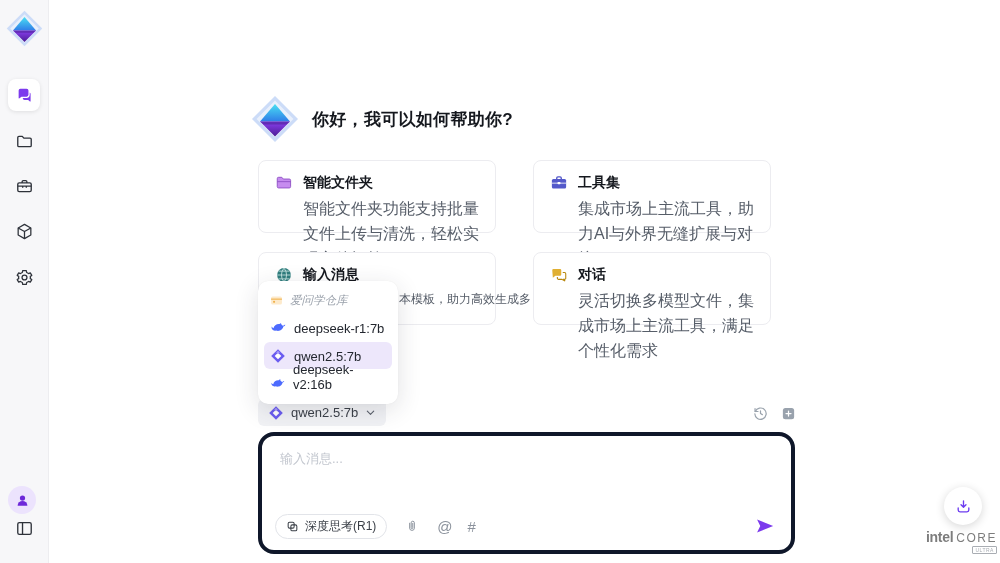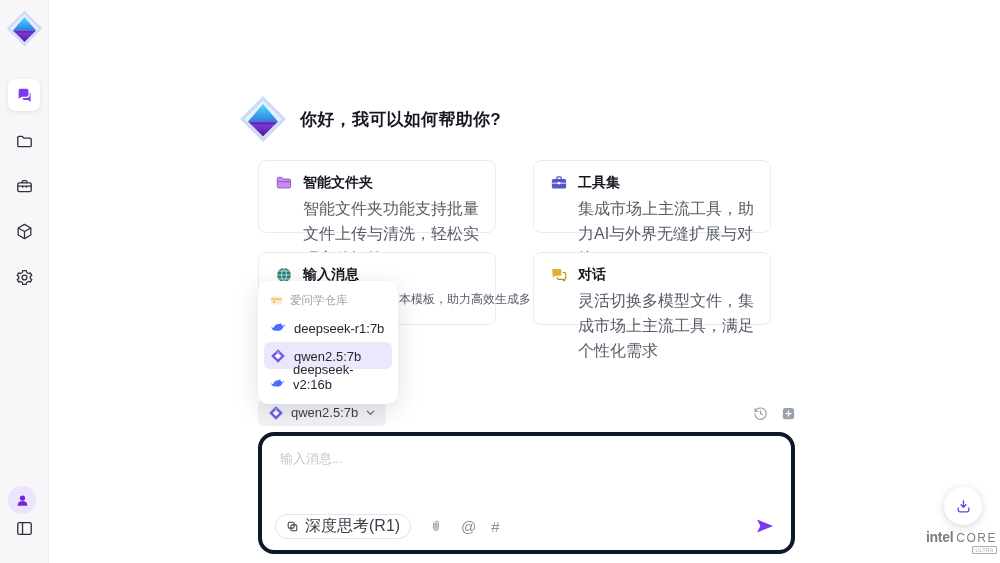--- a/index.html
+++ b/index.html
@@ -11,38 +11,38 @@
   .sidebar { position:absolute; left:0; top:0; width:49px; height:563px;
     background:#f7f7f9; border-right:1px solid #ededf0; }
   .logo-sm { position:absolute; left:6px; top:10px; width:37px; height:37px; cursor:pointer; }
   .nav-btn { position:absolute; left:8px; width:32px; height:32px; border-radius:8px;
     display:flex; align-items:center; justify-content:center; cursor:pointer; }
   .nav-btn.active { background:#fff; box-shadow:0 1px 4px rgba(0,0,0,.10); }
   .avatar-wrap { position:absolute; left:8px; top:486px; width:28px; height:28px;
     border-radius:50%; background:#ece3fd; display:flex; align-items:center; justify-content:center; cursor:pointer; }
 
   
-  .greeting { position:absolute; left:239px; top:95px; display:flex; align-items:center; gap:13px; }
+  .greeting { position:absolute; left:251px; top:95px; display:flex; align-items:center; gap:13px; }
   .logo-lg { width:48px; height:48px; }
   .greeting-text { font-size:17px; font-weight:700; color:#15181e; letter-spacing:.3px; }
 
   
   .card { position:absolute; width:238px; height:73px; background:#fff;
     border:1px solid #ececf0; border-radius:8px; padding:13px 15px 0 16px; cursor:pointer; }
   .card-head { display:flex; align-items:center; gap:10px; }
   .card-title { font-size:14px; font-weight:700; color:#15181e; }
   .card-desc { margin-top:5px; margin-left:28px; font-size:16px; color:#565d68; line-height:1.55; }
   .card-desc-frag { position:absolute; left:140px; top:38px; font-size:12px; color:#565d68; white-space:nowrap; }
 
   
   .dropdown { position:absolute; left:258px; top:281px; width:140px; background:#fff;
     border-radius:10px; box-shadow:0 6px 24px rgba(40,40,60,.14), 0 0 1px rgba(0,0,0,.08);
     padding:6px; z-index:20; }
   .dd-header { display:flex; align-items:center; gap:7px; padding:6px 6px 5px 6px;
-    font-size:11.5px; color:#9aa1ab; }
+    font-size:11.5px; color:#9aa1ab;font-style:italic; }
   .dd-item { display:flex; align-items:flex-end; gap:8px; padding:5px 6px; height:27px;
     border-radius:6px; font-size:13px; color:#23272f; cursor:pointer; margin:1px 0; }
   .dd-item.selected { background:#ede7fb; }
 
   
   .model-pill { position:absolute; left:258px; top:399px; height:27px;
     background:#f1f2f5; border-radius:6px; padding:0 10px; display:inline-flex;
     align-items:center; gap:7px; font-size:13px; color:#3a3f47; cursor:pointer; }
   .row-icons { position:absolute; left:750px; top:403px; display:flex; gap:8px; align-items:center; }
   .icon-btn { width:20px; height:20px; display:flex; align-items:center; justify-content:center; cursor:pointer; }
@@ -50,21 +50,21 @@
   
   .composer { position:absolute; left:258px; top:432px; width:537px; height:122px;
     border:4px solid #0f172a; border-radius:16px; background:#fff; }
   .composer textarea { width:100%; height:54px; border:none; outline:none; resize:none;
     background:transparent; padding:14px 18px; font-size:13px; color:#333;
     font-family:"Liberation Sans","DejaVu Sans",sans-serif; }
   .composer textarea::placeholder { color:#c3c7cf; }
   .composer-bar { position:absolute; left:13px; right:16px; bottom:11px; height:26px;
     display:flex; align-items:center; gap:15px; }
   .deepthink { display:inline-flex; align-items:center; gap:6px; height:25px; padding:0 10px;
-    border:1px solid #e2e4e9; border-radius:14px; background:#fff; font-size:16px;
+    border:1px solid #e2e4e9; border-radius:14px; background:#fff; font-size:12px;
     color:#3a3f47; cursor:pointer; white-space:nowrap; }
   .glyph-btn { font-size:15px; color:#8b929c; cursor:pointer; line-height:1; }
   .send-btn { margin-left:auto; cursor:pointer; display:flex; }
 
   
   .fab { position:absolute; left:944px; top:487px; width:38px; height:38px; border-radius:50%;
     background:#fff; box-shadow:0 2px 10px rgba(0,0,0,.16); display:flex;
     align-items:center; justify-content:center; cursor:pointer; }
   .intel { position:absolute; left:926px; top:529px; color:#7d7d7d;text-align:center; }
   .intel-row { display:flex; align-items:baseline; gap:3px; }

